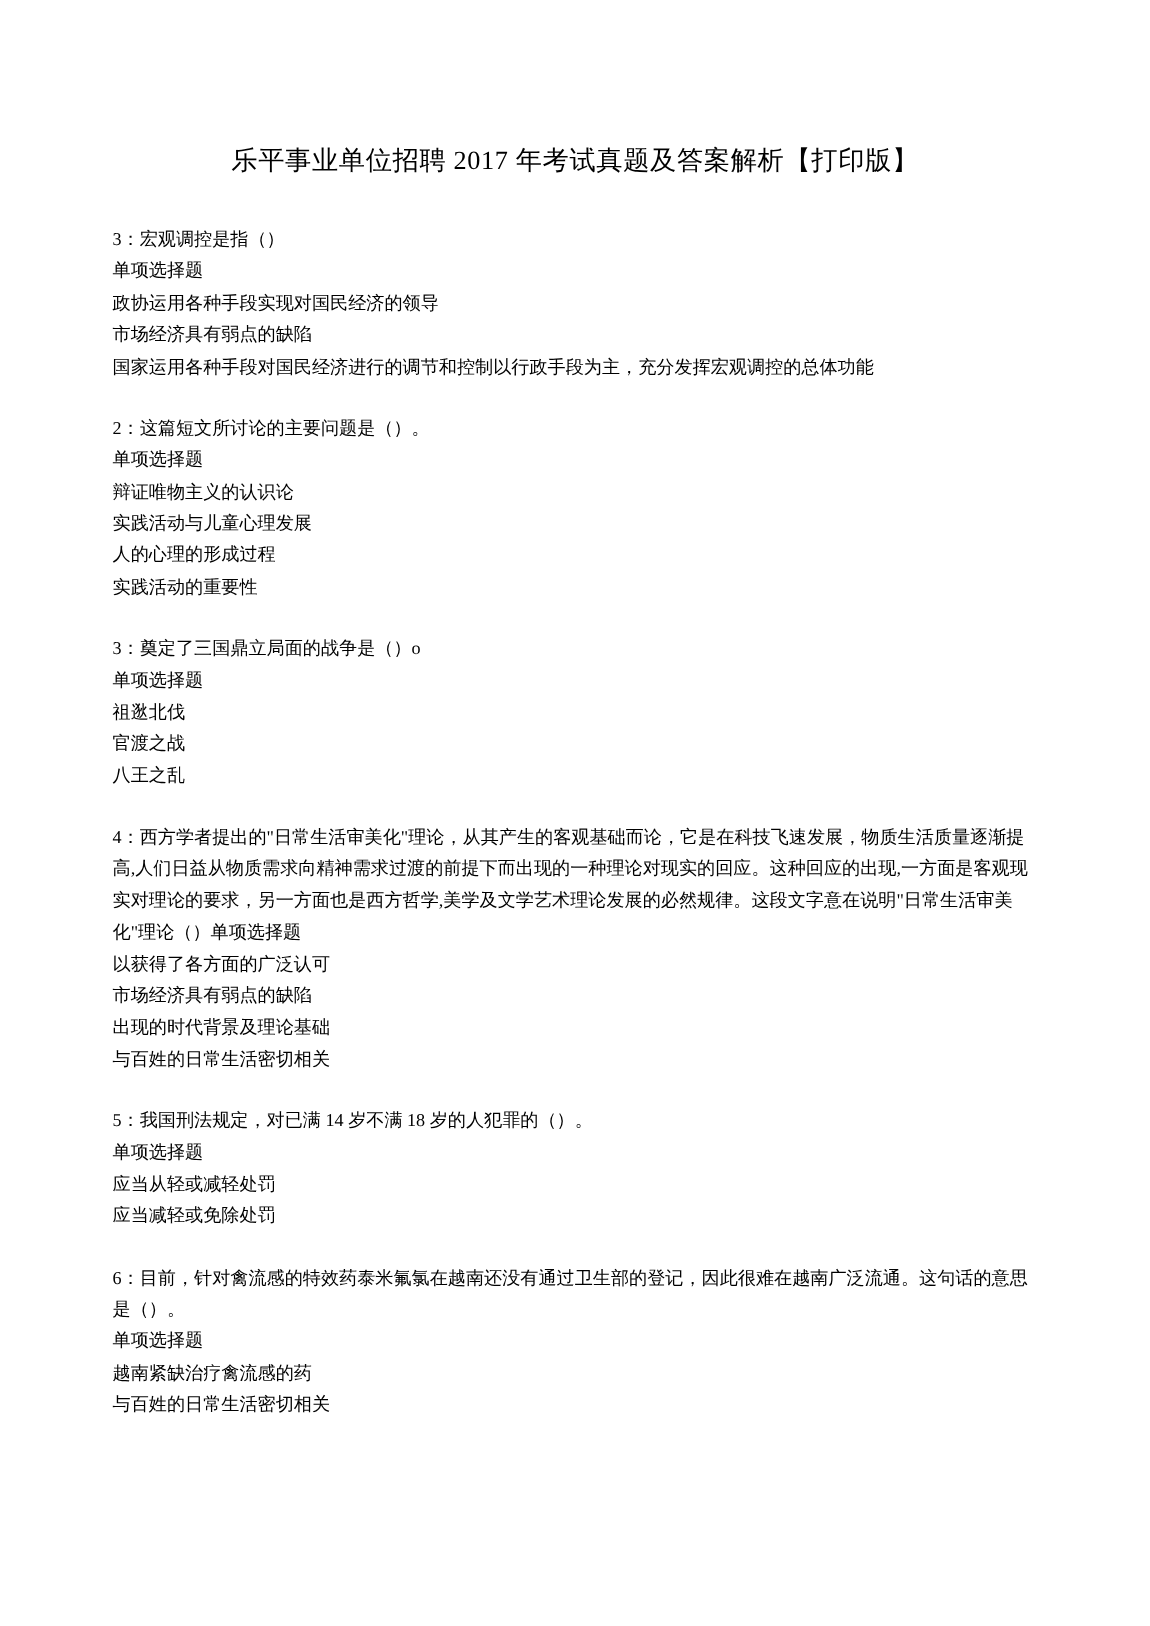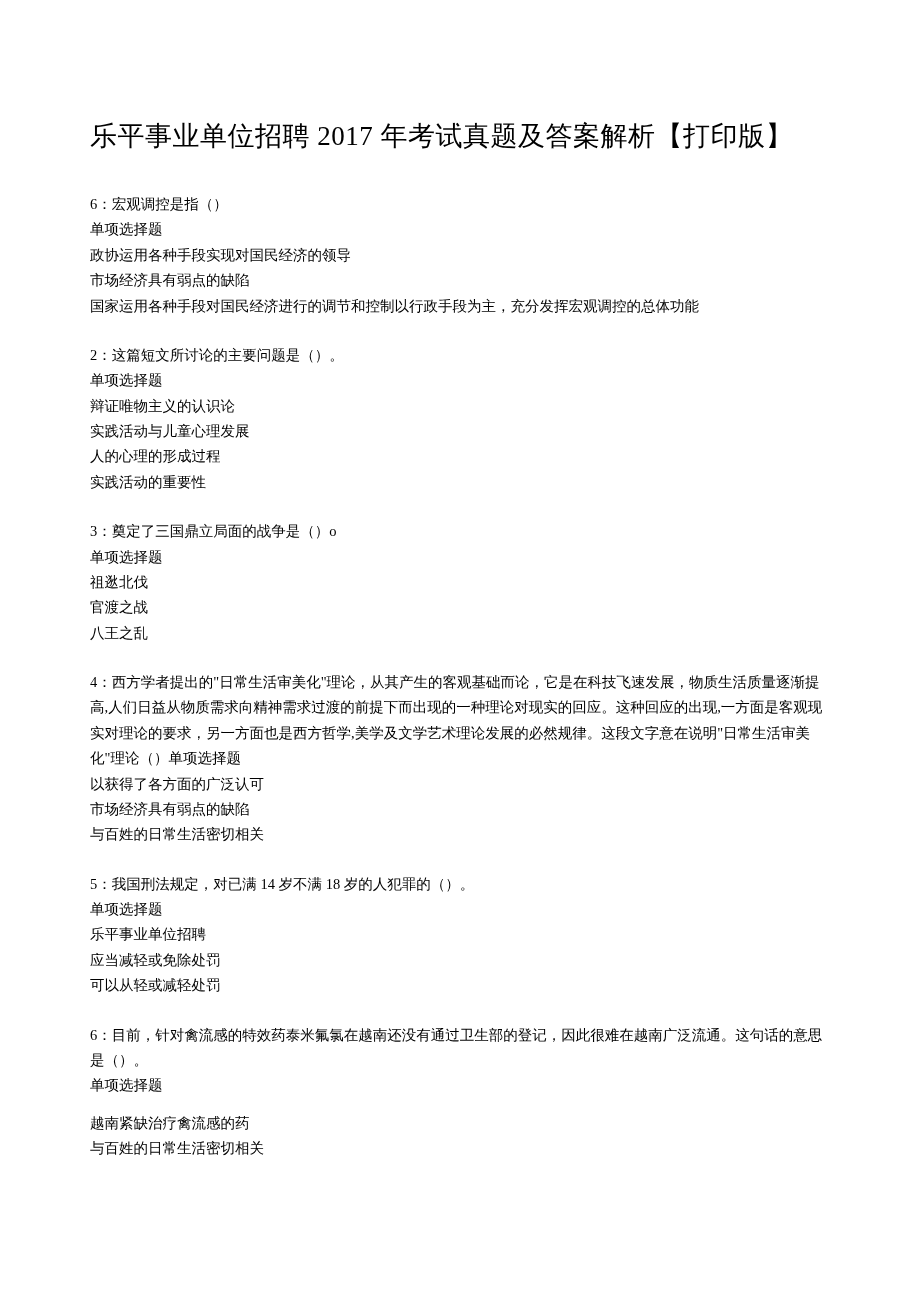--- a/index.html
+++ b/index.html
@@ -9,23 +9,23 @@
     font-family: "SimSun", "宋体", serif;
     color: #000000;
   }
   .page {
     width: 920px;
     min-height: 1301px;
     padding: 100px 90px 60px 90px;
     box-sizing: border-box;
   }
   .title {
-    font-size: 27px;
+    font-size: 21px;
     font-weight: normal;
-    text-align: left;
+    text-align: center;
     margin-bottom: 38px;
     letter-spacing: 0.5px;
   }
   .question-block {
     margin-bottom: 24px;
     font-size: 14.5px;
     line-height: 1.75;
   }
   .q-stem {
     display: block;
@@ -38,21 +38,21 @@
     display: block;
   }
 </style>
 </head>
 <body>
 
 <div class="page">
   <h1 class="title">乐平事业单位招聘 2017 年考试真题及答案解析【打印版】</h1>
 
   <div class="question-block">
-    <span class="q-stem">6：宏观调控是指（）</span>
+    <span class="q-stem">3：宏观调控是指（）</span>
     <span class="q-type">单项选择题</span>
     <span class="q-option">政协运用各种手段实现对国民经济的领导</span>
     <span class="q-option">市场经济具有弱点的缺陷</span>
     <span class="q-option">国家运用各种手段对国民经济进行的调节和控制以行政手段为主，充分发挥宏观调控的总体功能</span>
   </div>
 
   <div class="question-block">
     <span class="q-stem">2：这篇短文所讨论的主要问题是（）。</span>
     <span class="q-type">单项选择题</span>
     <span class="q-option">辩证唯物主义的认识论</span>
@@ -66,31 +66,31 @@
     <span class="q-type">单项选择题</span>
     <span class="q-option">祖逖北伐</span>
     <span class="q-option">官渡之战</span>
     <span class="q-option">八王之乱</span>
   </div>
 
   <div class="question-block">
     <span class="q-stem">4：西方学者提出的"日常生活审美化"理论，从其产生的客观基础而论，它是在科技飞速发展，物质生活质量逐渐提高,人们日益从物质需求向精神需求过渡的前提下而出现的一种理论对现实的回应。这种回应的出现,一方面是客观现实对理论的要求，另一方面也是西方哲学,美学及文学艺术理论发展的必然规律。这段文字意在说明"日常生活审美化"理论（）单项选择题</span>
     <span class="q-option">以获得了各方面的广泛认可</span>
     <span class="q-option">市场经济具有弱点的缺陷</span>
+    <span class="q-option">出现的时代背景及理论基础</span>
     <span class="q-option">与百姓的日常生活密切相关</span>
   </div>
 
   <div class="question-block">
     <span class="q-stem">5：我国刑法规定，对已满 14 岁不满 18 岁的人犯罪的（）。</span>
     <span class="q-type">单项选择题</span>
-    <span class="q-option">乐平事业单位招聘</span>
+    <span class="q-option">应当从轻或减轻处罚</span>
     <span class="q-option">应当减轻或免除处罚</span>
-    <span class="q-option">可以从轻或减轻处罚</span>
   </div>
 
   <div class="question-block">
     <span class="q-stem">6：目前，针对禽流感的特效药泰米氟氯在越南还没有通过卫生部的登记，因此很难在越南广泛流通。这句话的意思是（）。</span>
     <span class="q-type">单项选择题</span>
-    <span class="q-option" style="margin-top:12px;">越南紧缺治疗禽流感的药</span>
+    <span class="q-option" style="margin-top:0;">越南紧缺治疗禽流感的药</span>
     <span class="q-option">与百姓的日常生活密切相关</span>
   </div>
 
 </div>
 
 </body></html>

